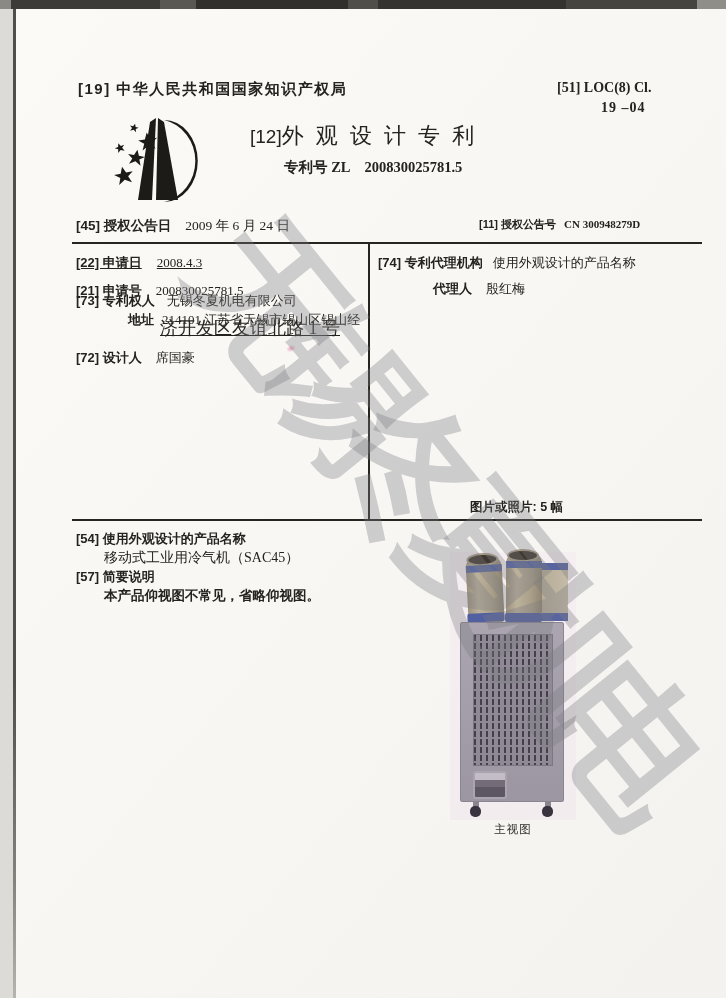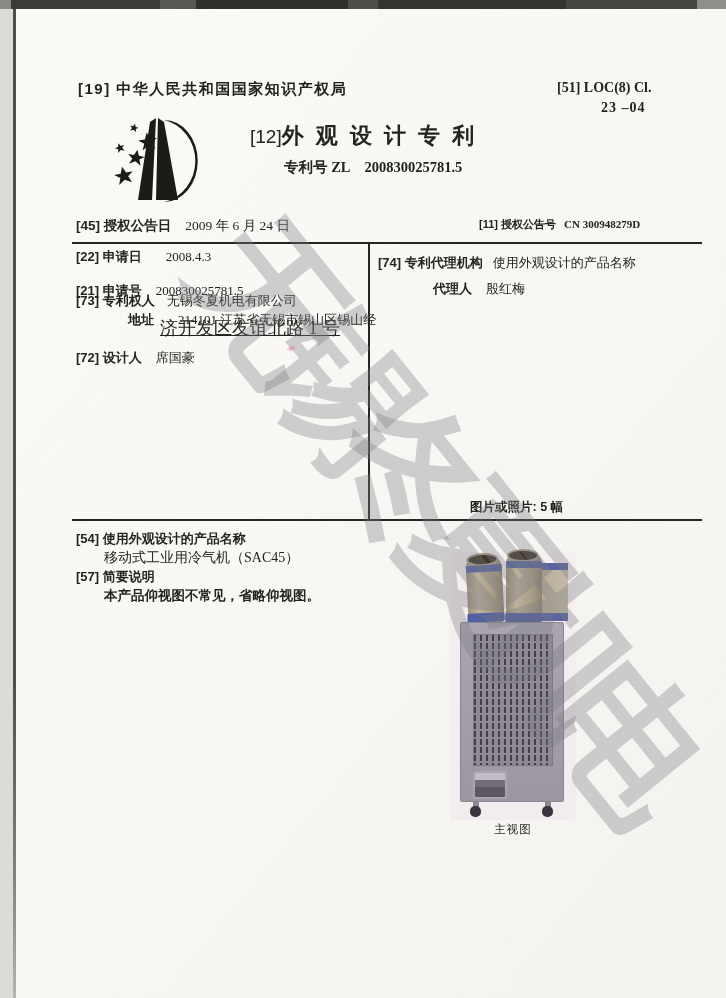--- a/index.html
+++ b/index.html
@@ -62,70 +62,70 @@
 </style>
 </head>
 <body>
 
 <div class="scan">
   <div class="page"></div>
 
   <div class="t hei b" style="left:78px;top:80px;font-size:15px;letter-spacing:1.5px;">[19] 中华人民共和国国家知识产权局</div>
 
   <div class="t b" style="left:557px;top:80px;font-size:14px;">[51] LOC(8) Cl.</div>
-  <div class="t b" style="left:601px;top:100px;font-size:14px;letter-spacing:1px;">23 –04</div>
+  <div class="t b" style="left:601px;top:100px;font-size:14px;letter-spacing:1px;">19 –04</div>
 
   <svg class="emblem" width="146" height="98" viewBox="0 0 146 98">
     <defs>
       <path id="st" d="M0,-10 L2.9,-3.1 10,-3.1 4.2,1.2 6.9,8.1 0,4 -6.9,8.1 -4.2,1.2 -10,-3.1 -2.9,-3.1 Z" fill="#1c1b18"></path>
     </defs>
     <polygon points="60,12 66,8 62,90 48,90" fill="#1c1b18"></polygon>
     <polygon points="68,8 74,12 88,90 66,90" fill="#1c1b18"></polygon>
     <path d="M74,10 A40,42 0 0 1 74,92 A28,34 0 0 0 74,10 Z" fill="#1c1b18"></path>
     <use href="#st" transform="translate(34,66) scale(0.95) rotate(-12)"></use>
     <use href="#st" transform="translate(46,48) scale(0.85) rotate(10)"></use>
     <use href="#st" transform="translate(58,32) scale(0.95) rotate(-8)"></use>
     <use href="#st" transform="translate(44,18) scale(0.45) rotate(14)"></use>
     <use href="#st" transform="translate(30,38) scale(0.5) rotate(-20)"></use>
   </svg>
 
   <div class="t" style="left:250px;top:121px;font-size:22px;">
-    <span class="hei" style="font-size:19px;">[12]</span><span class="hei" style="letter-spacing:0.55em;font-weight:700;">外观设计专利</span>
+    <span class="hei" style="font-size:19px;">[12]</span><span class="hei" style="letter-spacing:0.55em;font-weight:400;">外观设计专利</span>
   </div>
   <div class="t b row" style="left:284px;top:158px;font-size:14.5px;gap:14px;">
     <span>专利号 ZL</span>
     <span>200830025781.5</span>
   </div>
 
   <div class="t row" style="left:76px;top:217px;font-size:13.5px;gap:14px;">
     <span class="hei b">[45] 授权公告日</span>
     <span>2009 年 6 月 24 日</span>
   </div>
   <div class="t row" style="left:479px;top:217px;font-size:11px;gap:8px;">
     <span class="hei b">[11] 授权公告号</span>
     <span class="b">CN 300948279D</span>
   </div>
 
   <div class="rule" style="left:72px;top:242px;width:630px;height:2px;"></div>
   <div class="rule" style="left:368px;top:242px;width:2px;height:278px;"></div>
   <div class="rule" style="left:72px;top:519px;width:630px;height:1.5px;"></div>
 
-  <div class="t row" style="left:76px;top:248px;font-size:13px;gap:24px;">
+  <div class="t row" style="left:76px;top:254px;font-size:13px;gap:15px;text-decoration:underline;">
     <span class="hei b">[22] 申请日</span>
     <span>2008.4.3</span>
   </div>
   <div class="t row" style="left:76px;top:282px;font-size:13px;gap:14px;">
     <span class="hei b">[21] 申请号</span>
     <span>200830025781.5</span>
   </div>
   <div class="t row" style="left:76px;top:292px;font-size:13px;gap:12px;">
     <span class="hei b">[73] 专利权人</span>
     <span>无锡冬夏机电有限公司</span>
   </div>
-  <div class="t row" style="left:128px;top:311px;font-size:13px;gap:24px;text-align:center;">
+  <div class="t row" style="left:128px;top:311px;font-size:13px;gap:8px;text-align:center;">
     <span class="hei b">地址</span>
     <span>214101 江苏省无锡市锡山区锡山经</span>
   </div>
   <div class="t" style="left:160px;top:316px;font-size:18px;text-decoration:underline;">济开发区友谊北路 1 号</div>
   <div class="t row" style="left:76px;top:349px;font-size:13px;gap:14px;">
     <span class="hei b">[72] 设计人</span>
     <span>席国豪</span>
   </div>
 
   <div class="t row" style="left:378px;top:254px;font-size:13px;gap:10px;">

